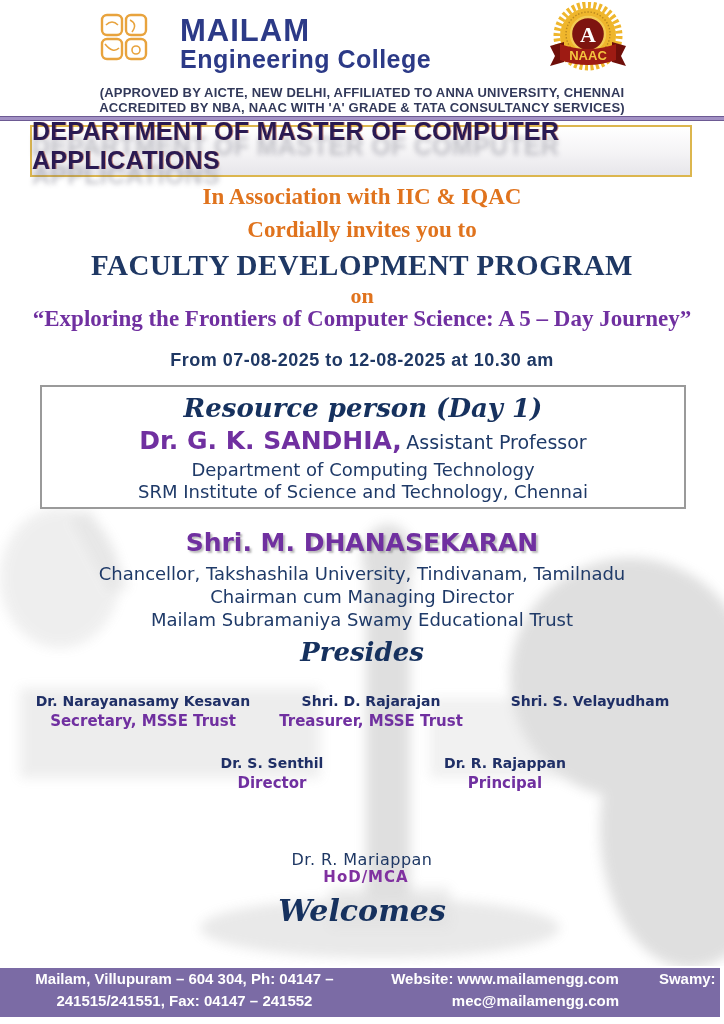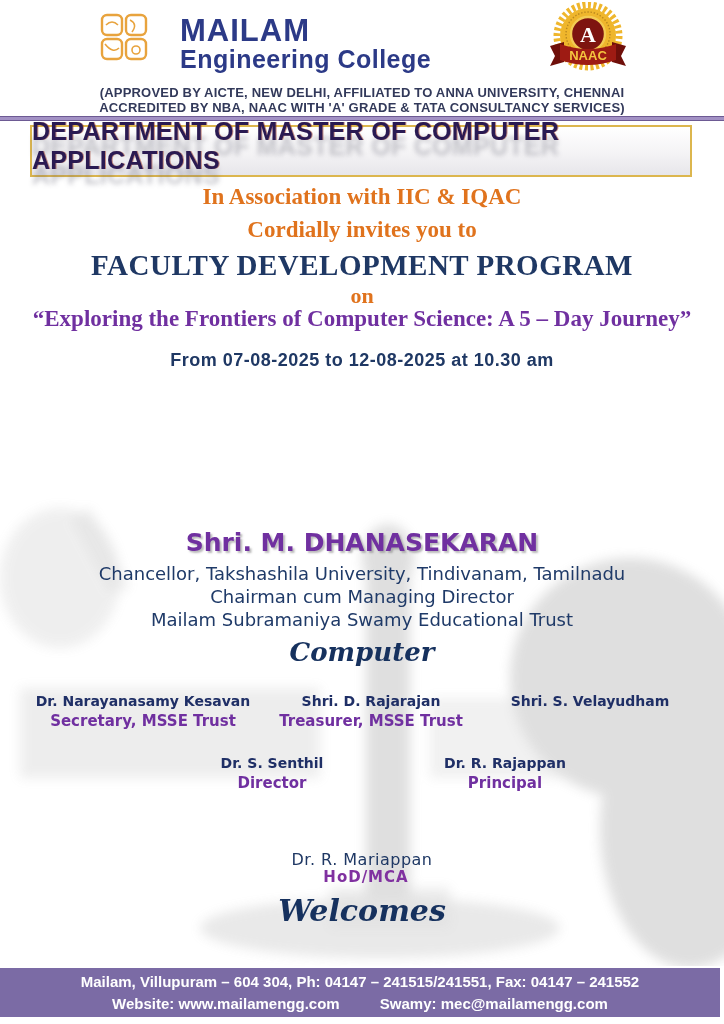--- a/index.html
+++ b/index.html
@@ -74,21 +74,21 @@
 
   .felicitate{top:802px;font-size:28px;}
   .mariappan{top:850px;font-size:16px;font-weight:normal;color:#1f3864;letter-spacing:.5px;font-family:"DejaVu Sans",sans-serif;}
   .hod{top:868px;font-size:15px;font-weight:bold;color:#8031a0;letter-spacing:1px;font-family:"DejaVu Sans",sans-serif;padding-left:8px;}
   .welcomes{top:893px;font-size:30px;}
 
   
   .footer{
     top:968px;left:0;right:4px;height:49px;background:#7b6ba5;
     color:#ffffff;text-align:center;font-weight:bold;font-size:15px;line-height:22px;
-    display:flex;flex-direction:column;justify-content:center;
+    display:flex;flex-direction:row;justify-content:center;
   }
   .footer .l2 span{margin:0 18px;}
 </style>
 </head>
 <body>
 
 <div id="poster">
 
   <svg class="abs watermark" width="724" height="468" viewBox="0 0 724 468">
     <defs>
@@ -151,28 +151,37 @@
     <span>DEPARTMENT OF MASTER OF COMPUTER APPLICATIONS</span>
   </div>
 
   <div class="abs center orange-serif assoc">In Association with IIC &amp; IQAC</div>
   <div class="abs center orange-serif invite">Cordially invites you to</div>
   <div class="abs center program">FACULTY DEVELOPMENT PROGRAM</div>
   <div class="abs center orange-serif on-line">on</div>
   <div class="abs center topic">“Exploring the Frontiers of Computer Science: A 5 – Day Journey”</div>
   <div class="abs center schedule">From 07-08-2025 to 12-08-2025 at 10.30 am</div>
 
+  <div class="abs resource-box">
+    <div class="script res-heading">Resource person (Day 1)</div>
+    <div class="res-name-row">
+      <span class="res-name">Dr. G. K. SANDHIA,</span>
+      <span class="res-desig">Assistant Professor</span>
+    </div>
+    <div class="res-line first">Department of Computing Technology</div>
+    <div class="res-line">SRM Institute of Science and Technology, Chennai</div>
+  </div>
 
   <div class="abs center guest-name">Shri. M. DHANASEKARAN</div>
   <div class="abs center guest-lines">
     <div>Chancellor, Takshashila University, Tindivanam, Tamilnadu</div>
     <div>Chairman cum Managing Director</div>
     <div>Mailam Subramaniya Swamy Educational Trust</div>
   </div>
-  <div class="abs center script presides">Computer</div>
+  <div class="abs center script presides">Presides</div>
 
   <div class="abs dignitaries">
     <div class="dig" style="left:143px;top:0">
       <div class="nm">Dr. Narayanasamy Kesavan</div>
       <div class="tl">Secretary, MSSE Trust</div>
     </div>
     <div class="dig" style="left:371px;top:0">
       <div class="nm">Shri. D. Rajarajan</div>
       <div class="tl">Treasurer, MSSE Trust</div>
     </div>

